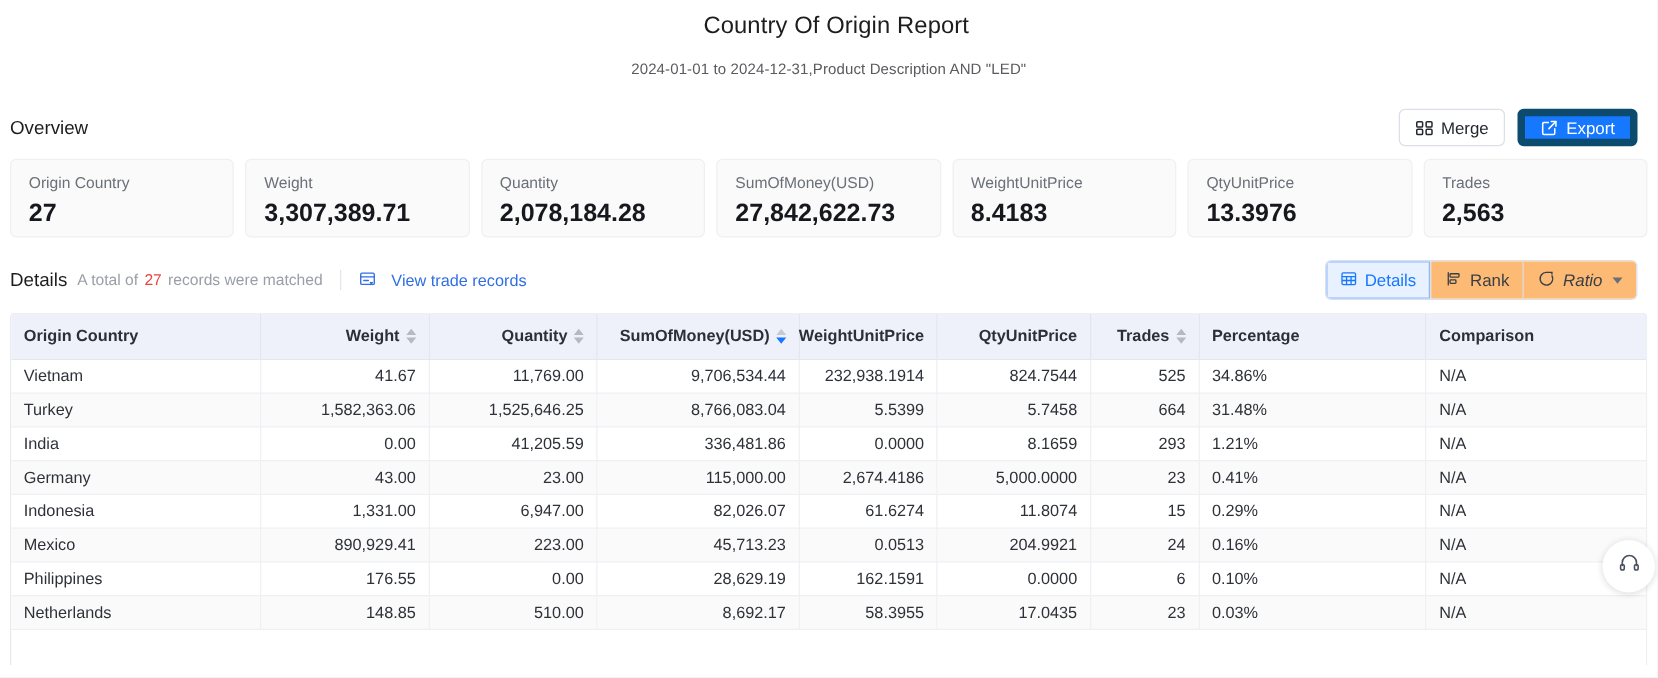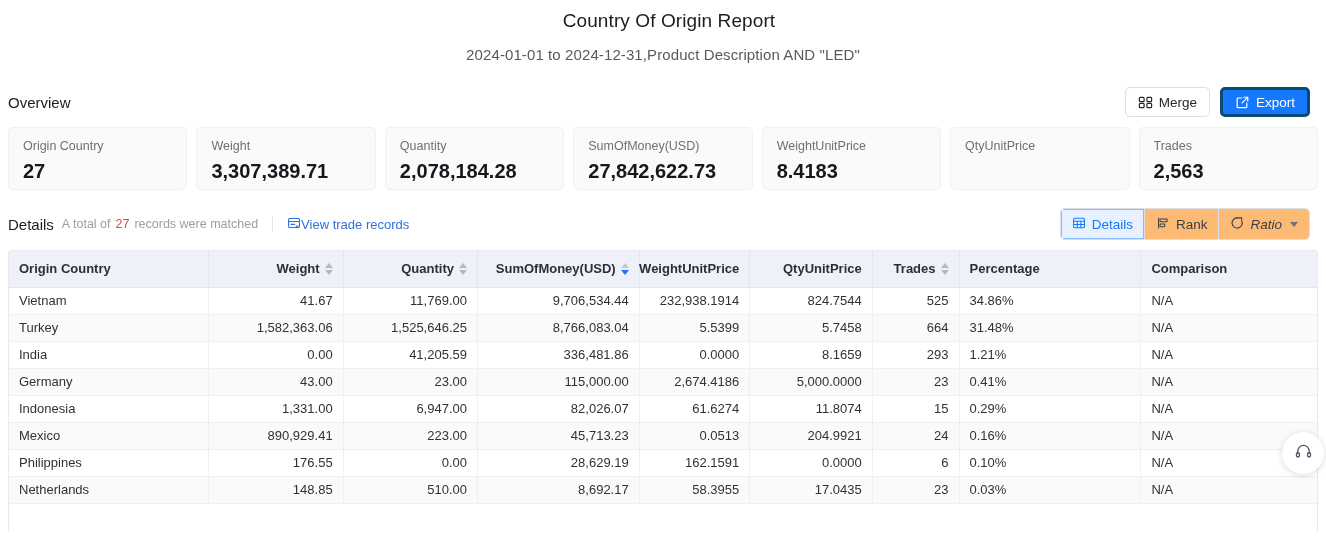--- a/index.html
+++ b/index.html
@@ -28,21 +28,21 @@
     font-size: 19px;
     font-weight: 400;
     color: #1d1d1f;
     padding-top: 8px;
     line-height: 26px;
     letter-spacing: .1px;
     padding-left: 12px;
   }
   .report-subtitle {
     text-align: center;
-    font-size: 15px;
+    font-size: 12px;
     color: #5a5a5e;
     line-height: 22px;
     padding-top: 10px;
     letter-spacing: .1px;
   }
 
   
   .overview-bar {
     display: flex;
     align-items: center;
@@ -73,21 +73,21 @@
     box-sizing: border-box;
     white-space: nowrap;
   }
   .btn-default {
     background: #ffffff;
     border: 1px solid #dcdfe6;
     color: #23272e;
   }
   .btn-primary {
     background: #1677ff;
-    border: 3px solid #0c4a6e;
+    border: 6px solid #0c4a6e;
     color: #ffffff;
   }
   .btn svg { display: block; }
 
   
   .cards {
     display: flex;
     gap: 9px;
     padding: 0 8px;
     margin-top: 8px;
@@ -151,21 +151,21 @@
   }
   .details-sep {
     width: 1px;
     height: 16px;
     background: #e3e5ea;
     margin: 0 14px;
   }
   .link-records {
     display: inline-flex;
     align-items: center;
-    gap: 0;
+    gap: 12px;
     color: #2f6fe4;
     font-size: 13px;
     cursor: pointer;
   }
 
   
   .seg {
     display: inline-flex;
     border: 1px solid #dcdfe6;
     border-radius: 5px;
@@ -335,20 +335,21 @@
     <div class="card">
       <div class="card-label">SumOfMoney(USD)</div>
       <div class="card-value">27,842,622.73</div>
     </div>
     <div class="card">
       <div class="card-label">WeightUnitPrice</div>
       <div class="card-value">8.4183</div>
     </div>
     <div class="card">
       <div class="card-label">QtyUnitPrice</div>
+      <div class="card-value">13.3976</div>
     </div>
     <div class="card">
       <div class="card-label">Trades</div>
       <div class="card-value">2,563</div>
     </div>
   </div>
 
   <div class="details-bar">
     <div class="details-left">
       <span class="details-title">Details</span>

